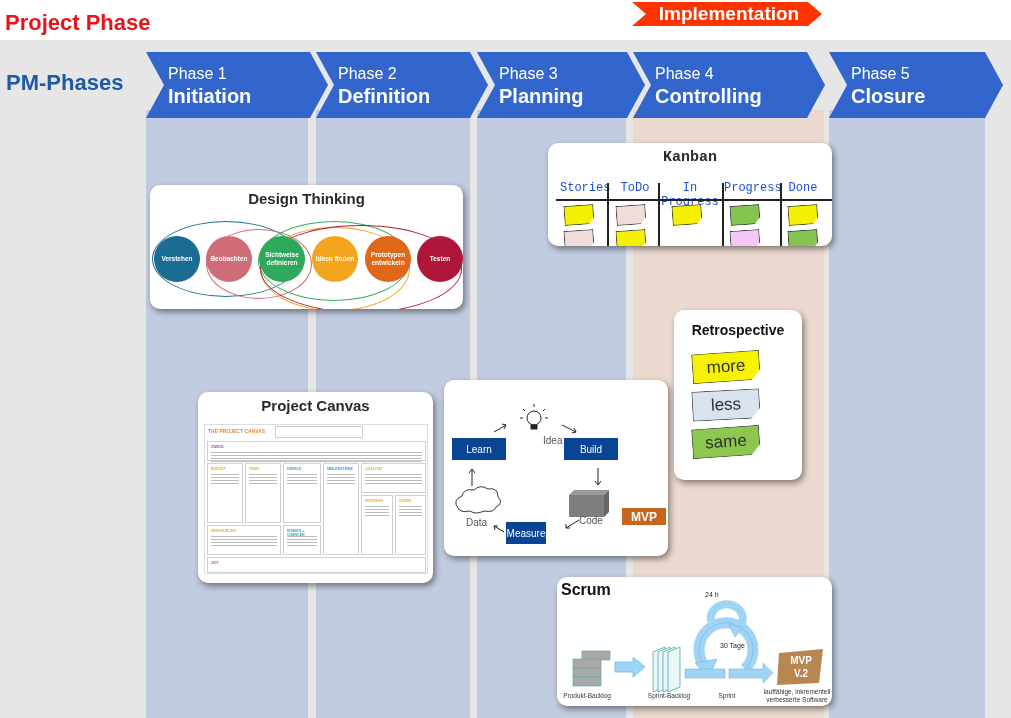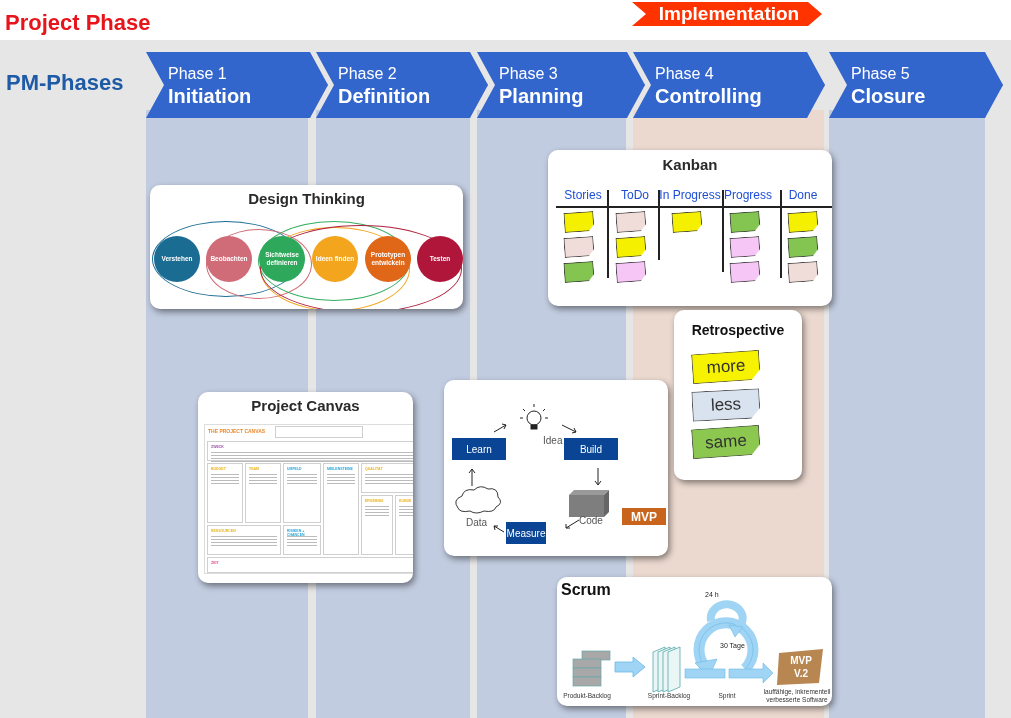--- a/index.html
+++ b/index.html
@@ -84,21 +84,21 @@
 </div>
 <div class="chev" style="left:633px;width:192px;">
   <span class="num">Phase 4</span>
   <span class="name">Controlling</span>
 </div>
 <div class="chev" style="left:829px;width:174px;">
   <span class="num">Phase 5</span>
   <span class="name">Closure</span>
 </div>
 
-<div class="card" style="left:548px;top:150px;width:284px;height:156px;">
+<div class="card" style="left:548px;top:143px;width:284px;height:103px;font-family:Liberation Mono, monospace;">
   <div class="ctitle" style="top:6px;font-size:15px;">Kanban</div>
   <div class="kb-head" style="left:12px;width:46px;">Stories</div>
   <div class="kb-head" style="left:64px;width:46px;">ToDo</div>
   <div class="kb-head" style="left:110px;width:64px;">In Progress</div>
   <div class="kb-head" style="left:176px;width:48px;">Progress</div>
   <div class="kb-head" style="left:232px;width:46px;">Done</div>
   <div class="kb-line-h"></div>
   <div class="kb-line-v" style="left:59px;"></div>
   <div class="kb-line-v" style="left:110px;height:70px;"></div>
   <div class="kb-line-v" style="left:174px;height:82px;"></div>
@@ -128,21 +128,21 @@
   <div class="dt-ellipse" style="left:110px;top:42px;width:150px;height:84px;border-color:#f3a51d;"></div>
   <div class="dt-ellipse" style="left:110px;top:40px;width:202px;height:88px;border-color:#b0213e;"></div>
   <div class="dt-circle" style="left:4px;top:51px;background:#1a6c92;">Verstehen</div>
   <div class="dt-circle" style="left:56px;top:51px;background:#cf6c78;">Beobachten</div>
   <div class="dt-circle" style="left:109px;top:51px;background:#2ea85a;">Sichtweise definieren</div>
   <div class="dt-circle" style="left:162px;top:51px;background:#f3a51d;">Ideen finden</div>
   <div class="dt-circle" style="left:215px;top:51px;background:#e06618;">Prototypen entwickeln</div>
   <div class="dt-circle" style="left:267px;top:51px;background:#b0163a;">Testen</div>
 </div>
 
-<div class="card" style="left:198px;top:392px;width:215px;height:191px;">
+<div class="card" style="left:198px;top:392px;width:235px;height:191px;">
   <div class="ctitle" style="top:5px;font-size:15px;">Project Canvas</div>
   <div class="pc-sheet">
     <div style="position:absolute;left:3px;top:3px;font-size:5px;font-weight:bold;color:#e8892d;">THE PROJECT CANVAS</div>
     <div class="pc-cell" style="left:70px;top:1px;width:88px;height:12px;"></div>
     <div class="pc-cell" style="left:2px;top:16px;width:219px;height:20px;">
         <span class="pc-h" style="color:#9b4fa6;">ZWECK</span>
         <div class="pc-lines"></div>
       </div>
     <div class="pc-cell" style="left:2px;top:38px;width:36px;height:60px;">
         <span class="pc-h" style="color:#e8b41d;">BUDGET</span>

